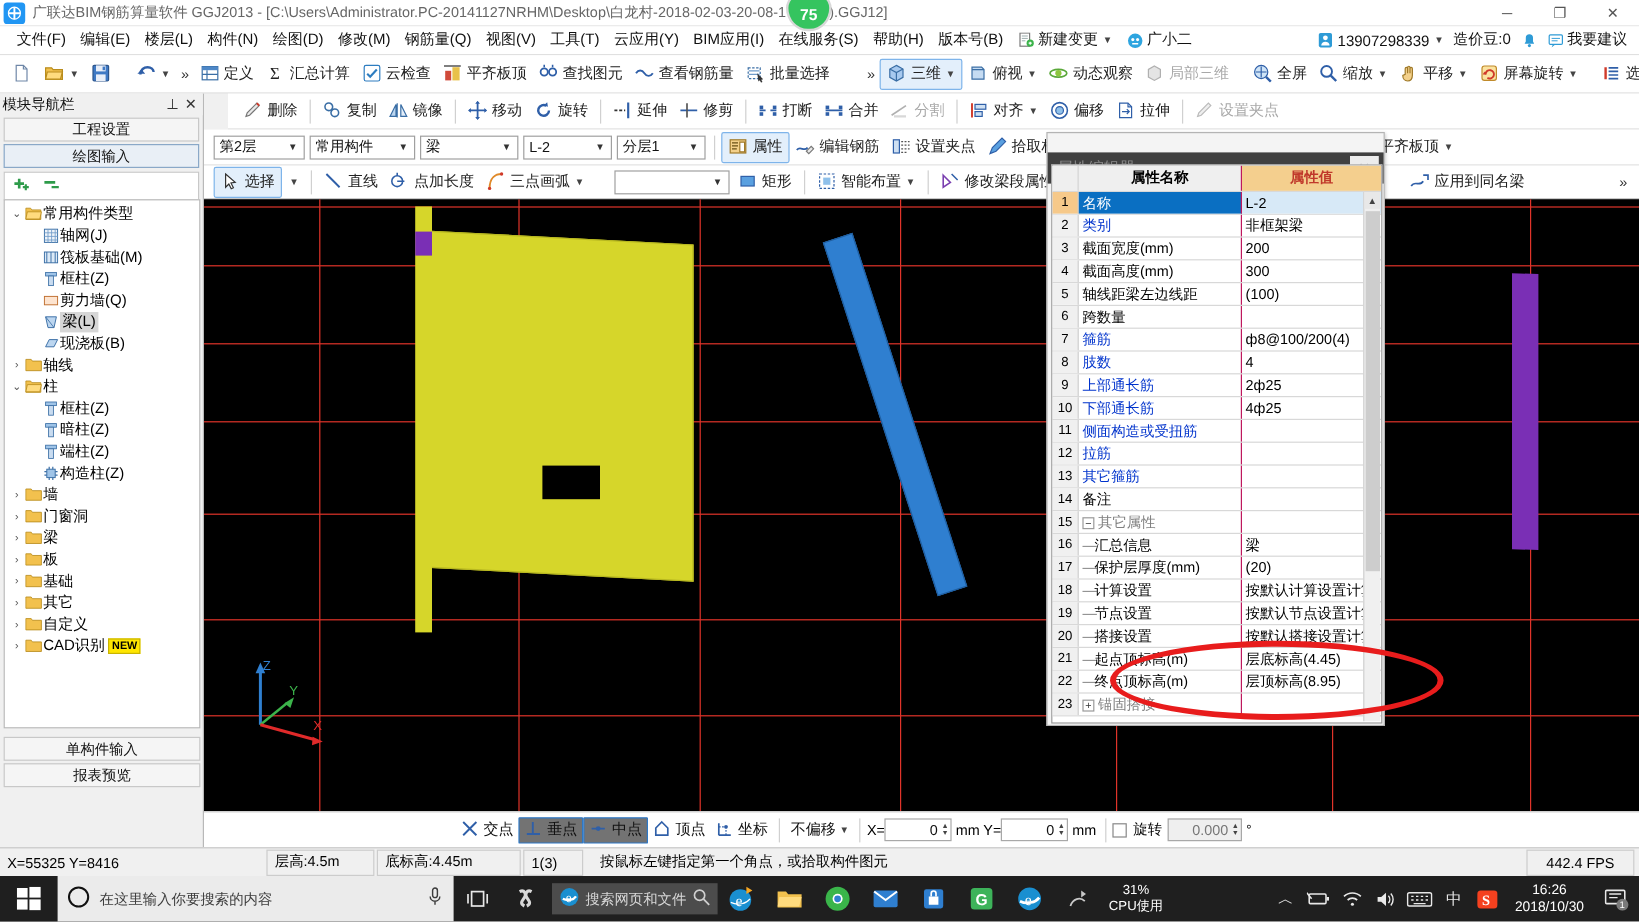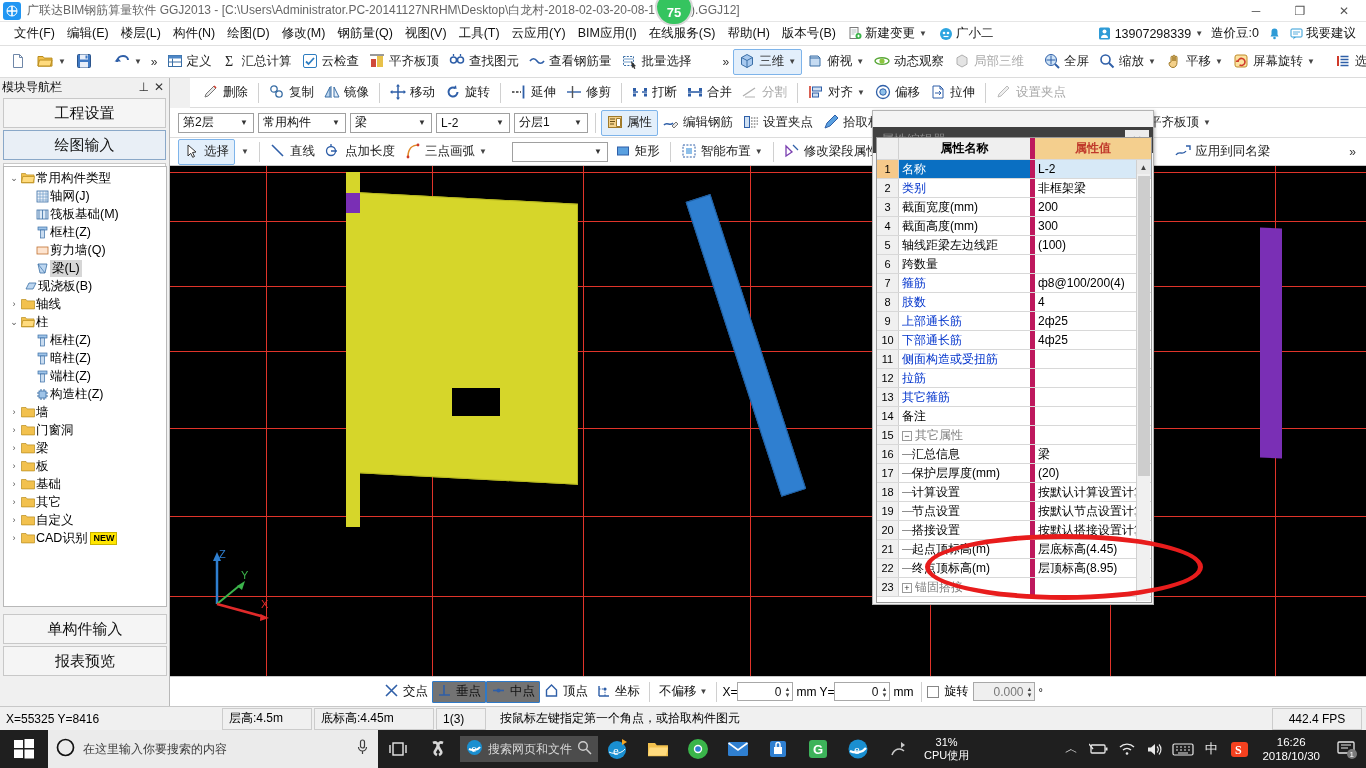--- a/index.html
+++ b/index.html
@@ -109,23 +109,23 @@
     position: absolute; left: 0; top: 78px; width: 170px; height: 628px;
     background: #f0f0f0; border-right: 1px solid #b8b8b8;
   }
   .lp-title {
     height: 18px; display: flex; align-items: center;
     font-size: 12px; color: #111; padding-left: 2px;
     background: #f0f0f0;
   }
   .lp-title .sp { margin-left: auto; display: flex; gap: 5px; padding-right: 5px; color: #333; }
   .lp-btn {
-    height: 30px; margin: 2px 3px; background: #f5f5f5;
+    height: 20px; margin: 2px 3px; background: #f5f5f5;
     border: 1px solid #c8c8c8; display: flex; align-items: center;
-    justify-content: center; font-size: 15px; color: #111;
+    justify-content: center; font-size: 12px; color: #111;
   }
   .lp-tools {
     height: 24px; margin: 3px 3px 0 3px; background: #fff;
     border: 1px solid #c8c8c8; display: flex; align-items: center;
     gap: 8px; padding-left: 6px;
   }
   .tree {
     position: absolute; left: 3px; top: 88px; width: 164px; height: 441px;
     background: #fff; border: 1px solid #b8b8b8; overflow: hidden;
     padding-top: 2px;
@@ -168,21 +168,21 @@
     display: flex; align-items: center; justify-content: center;
     color: #b0b0b0; font-size: 12px; background: #ececec;
   }
   .pe-table { position: absolute; left: 3px; top: 26px; width: 276px; height: 466px; background: #fff; border: 1px solid #999; overflow: hidden; }
   .pe-row { display: flex; height: 19px; border-bottom: 1px solid #d8d8d8; font-size: 12px; }
   .pe-row .c0 {
     width: 22px; flex: 0 0 22px; text-align: center; line-height: 18px;
     background: #f0f0f0; border-right: 1px solid #d0d0d0; color: #000; font-size: 11px;
   }
   .pe-row .c1 {
-    width: 136px; flex: 0 0 136px; border-right: 5px solid #be185d;
+    width: 136px; flex: 0 0 136px; border-right: 1px solid #be185d;
     line-height: 18px; padding-left: 3px; overflow: hidden; white-space: nowrap;
   }
   .pe-row .c2 { flex: 1; line-height: 18px; padding-left: 3px; overflow: hidden; white-space: nowrap; }
   .pe-row .blue { color: #0033cc; }
   .pe-row.header {
     height: 22px; background: #efefef; font-weight: bold; text-align: center;
   }
   .pe-row.header .c1 { text-align: center; line-height: 21px; padding-left: 0; background: #efefef; }
   .pe-row.header .c2 { text-align: center; line-height: 21px; padding-left: 0; background: #f4cf8e; color: #c0392b; }
   .pe-row.header .c0 { background: #efefef; line-height: 21px; }
@@ -953,21 +953,21 @@
         <div class="tnode sel" style="padding-left: 18px;">
           <span class="tw"></span>
           <span class="tico">
             <svg width="13" height="13" viewBox="0 0 13 13">
               <path d="M2 2h9l-2 9H4z" fill="#bcd6f0" stroke="#3a6ea5" stroke-width=".8"></path>
               <path d="M2 2l7 9" stroke="#3a6ea5" stroke-width=".7"></path>
             </svg>
           </span>
           <span class="tlabel">梁(L)</span>
         </div>
-        <div class="tnode" style="padding-left: 6px;">
+        <div class="tnode" style="padding-left: 18px;">
           <span class="tw"></span>
           <span class="tico">
             <svg width="13" height="13" viewBox="0 0 13 13">
               <path d="M2 9l3-6h7l-3 6z" fill="#bcd6f0" stroke="#3a6ea5" stroke-width=".8"></path>
             </svg>
           </span>
           <span class="tlabel">现浇板(B)</span>
         </div>
         <div class="tnode" style="padding-left: 4px;">
           <span class="tw">›</span>

